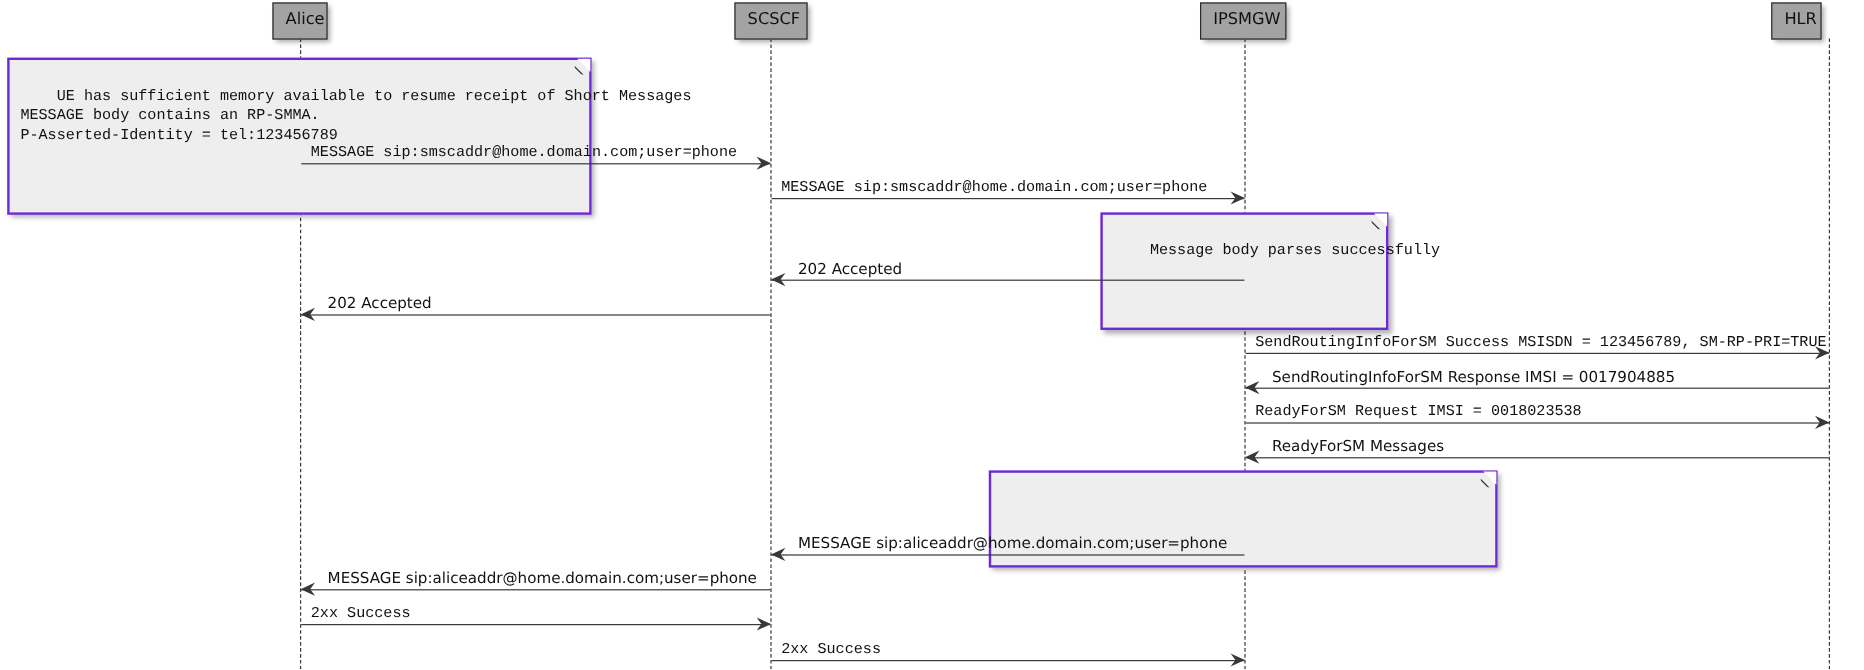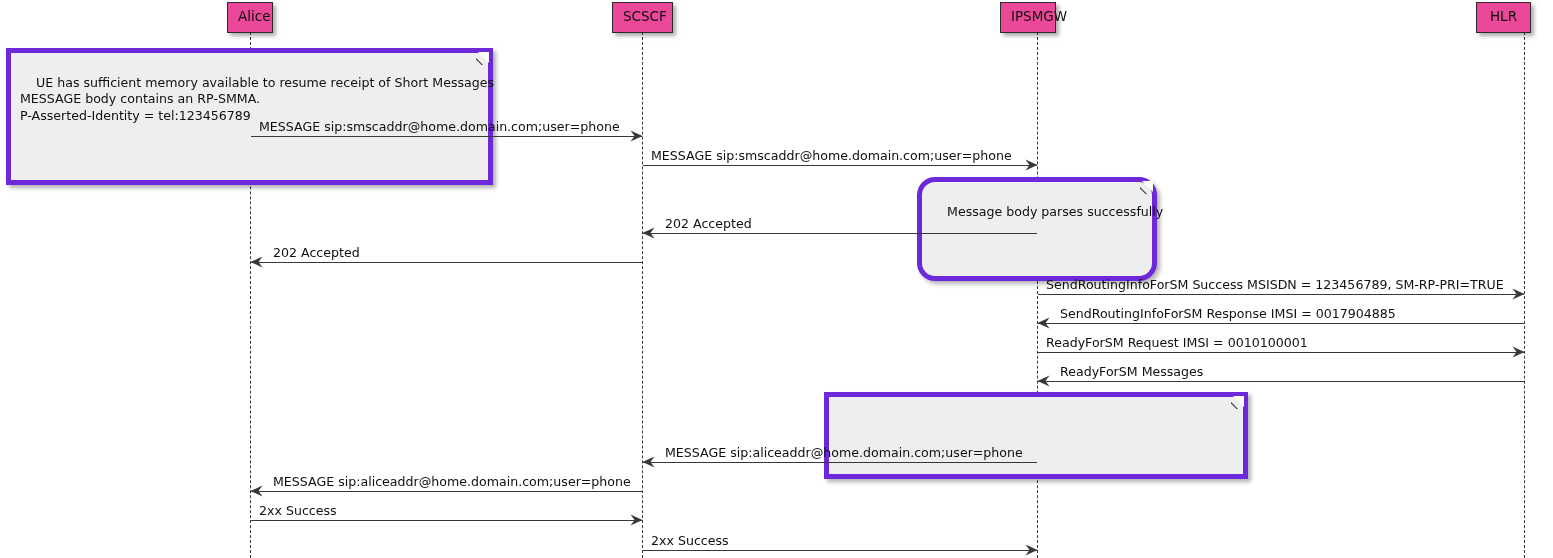--- a/index.html
+++ b/index.html
@@ -23,43 +23,44 @@
     position: absolute;
     top: 32px;
     width: 0;
     height: 526px;
     border-left: 1px dashed #383838;
   }
   
   .participant {
     position: absolute;
     box-sizing: border-box;
-    background: #ec4899;
+    background: #a3a3a3;
     border: 1.5px solid #2B2B2B;
     color: #101010;
     font-size: 13.5px;
     line-height: 1;
     text-align: center;
     padding: 7px 10px 8px 10px;
     white-space: nowrap;
     box-shadow: 3px 3px 4px rgba(0,0,0,0.32);
     top: 2px;
   }
   
   .note {
     position: absolute;
     box-sizing: border-box;
     background: #EEEEEE;
-    border: 5px solid #6d28d9;
+    border: 2px solid #6d28d9;
     color: #101010;
     font-size: 12.6px;
     line-height: 16.5px;
     padding: 5px 9px 6px 9px;
     white-space: pre;
     box-shadow: 3px 3px 4px rgba(0,0,0,0.30);
+    font-family: Liberation Mono, monospace;
   }
   .note .fold {
     position: absolute;
     top: -1px;
     right: -1px;
     width: 0;
     height: 0;
     border-left: 11px solid transparent;
     border-top: 11px solid #FFFFFF;
   }
@@ -96,21 +97,21 @@
     border-top: 1.1px solid #383838;
   }
   .msg .label {
     position: absolute;
     bottom: 2px;
     font-size: 12.6px;
     line-height: 14px;
     color: #101010;
     white-space: nowrap;
   }
-  .msg.to-right .label { left: 8px; }
+  .msg.to-right .label { left: 8px; font-family: Liberation Mono, monospace; }
   .msg.to-left  .label { left: 22px; }
 
   .arrowhead {
     position: absolute;
     top: -6px;
     width: 13px;
     height: 12px;
   }
   .arrowhead svg { display: block; }
   .msg.to-right .arrowhead { right: -1px; }
@@ -125,24 +126,24 @@
   <div class="lifeline" style="left:642px;"></div>
   <div class="lifeline" style="left:1037px;"></div>
   <div class="lifeline" style="left:1524px;"></div>
 
   <div class="participant" style="left:227px; width:46px;">
     <span>Alice</span>
   </div>
   <div class="participant" style="left:612px; width:61px;">
     <span>SCSCF</span>
   </div>
-  <div class="participant" style="left:1000px; width:56px;">
+  <div class="participant" style="left:1000px; width:72px;">
     <span>IPSMGW</span>
   </div>
-  <div class="participant" style="left:1476px; width:55px;">
+  <div class="participant" style="left:1476px; width:42px;">
     <span>HLR</span>
   </div>
 
   <div class="note" style="left:6px; top:48px; width:487px;">
     <span>UE has sufficient memory available to resume receipt of Short Messages
 MESSAGE body contains an RP-SMMA.
 P-Asserted-Identity = tel:123456789</span>
     <span class="fold"></span>
     <span class="fold-edge"></span>
   </div>
@@ -160,21 +161,21 @@
   <div class="msg to-right" style="left:643px; top:165px; width:394px;">
     <span class="line"></span>
     <span class="label">MESSAGE sip:smscaddr@home.domain.com;user=phone</span>
     <span class="arrowhead">
       <svg width="13" height="12" viewBox="0 0 13 12">
           <path d="M0.5 0.5 L12.5 6 L0.5 11.5 L4.5 6 Z" fill="#383838"></path>
         </svg>
     </span>
   </div>
 
-  <div class="note" style="left:917px; top:177px; width:240px;border-radius:18px;">
+  <div class="note" style="left:917px; top:177px; width:240px;">
     <span>Message body parses successfully</span>
     <span class="fold"></span>
     <span class="fold-edge"></span>
   </div>
 
   <div class="msg to-left" style="left:643px; top:233px; width:394px;">
     <span class="line"></span>
     <span class="label">202 Accepted</span>
     <span class="arrowhead">
       <svg width="13" height="12" viewBox="0 0 13 12">
@@ -208,21 +209,21 @@
     <span class="label">SendRoutingInfoForSM Response IMSI = 0017904885</span>
     <span class="arrowhead">
       <svg width="13" height="12" viewBox="0 0 13 12">
           <path d="M12.5 0.5 L0.5 6 L12.5 11.5 L8.5 6 Z" fill="#383838"></path>
         </svg>
     </span>
   </div>
 
   <div class="msg to-right" style="left:1038px; top:352px; width:486px;">
     <span class="line"></span>
-    <span class="label">ReadyForSM Request IMSI = 0010100001</span>
+    <span class="label">ReadyForSM Request IMSI = 0018023538</span>
     <span class="arrowhead">
       <svg width="13" height="12" viewBox="0 0 13 12">
           <path d="M0.5 0.5 L12.5 6 L0.5 11.5 L4.5 6 Z" fill="#383838"></path>
         </svg>
     </span>
   </div>
 
   <div class="msg to-left" style="left:1038px; top:381px; width:486px;">
     <span class="line"></span>
     <span class="label">ReadyForSM Messages</span>

